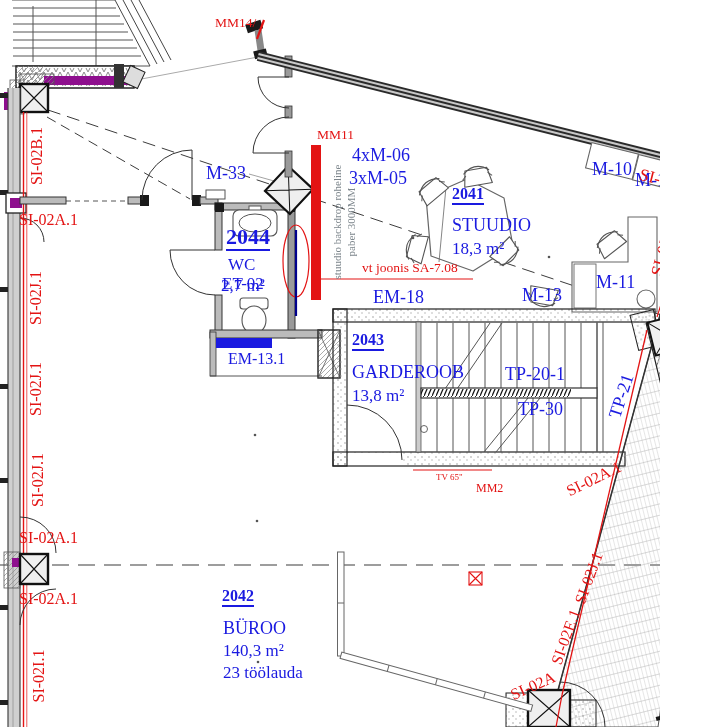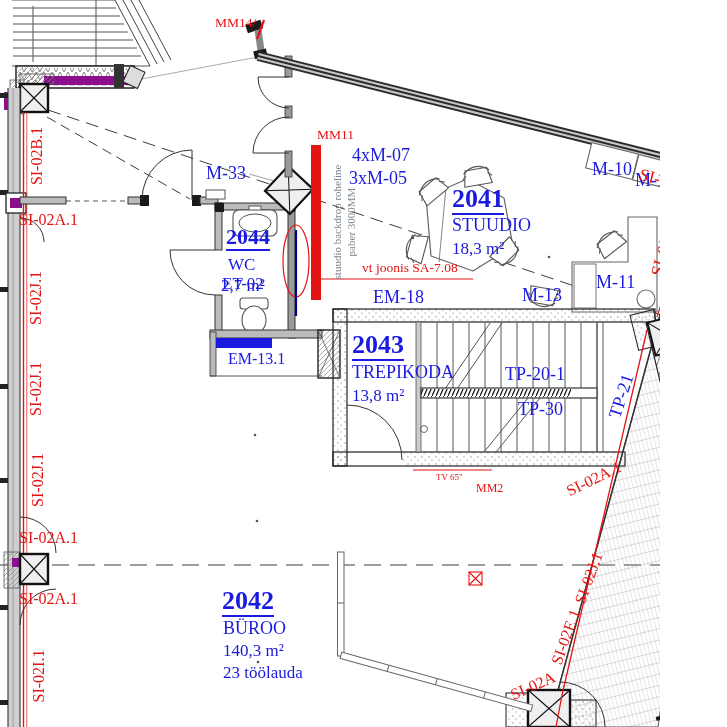--- a/index.html
+++ b/index.html
@@ -3,21 +3,21 @@
 <meta charset="utf-8">
 <style>
   html,body{margin:0;padding:0;background:#fff}
   .canvas{position:relative;width:660px;height:727px;background:#fff;overflow:hidden;
           font-family:Liberation Serif, serif}
   .canvas svg{position:absolute;left:0;top:0}
   .lbl{position:absolute;white-space:nowrap;line-height:1}
   .blue{color:#1a1ae0}
   .red{color:#e31414}
   .grey{color:#7d868c}
-  .num{font-weight:bold;font-size:26px;border-bottom:2px solid #1a1ae0;padding-bottom:1px}
+  .num{font-weight:bold;font-size:16px;border-bottom:2px solid #1a1ae0;padding-bottom:1px}
   .t18{font-size:18px}.t17{font-size:17px}.t16{font-size:16px}
   .t14{font-size:13.5px}.t12{font-size:12px}.t11{font-size:11px}.t9{font-size:9px}
   .rc{transform:translate(-50%,-50%) rotate(var(--a))}
   .ls{letter-spacing:1.5px}
 </style>
 </head>
 <body>
 
 <div class="canvas">
 
@@ -294,21 +294,21 @@
         <circle cx="257" cy="521" r="1.3"></circle>
     <circle cx="258" cy="662" r="1.3"></circle>
         <circle cx="549" cy="257" r="1.3"></circle>
     <circle cx="413" cy="238" r="1.3"></circle>
   </g>
 </svg>
 
 <div class="lbl red t14" style="left:215px;top:16px">MM14/</div>
 <div class="lbl red t14" style="left:317px;top:128px">MM11</div>
 <div class="lbl blue t18" style="left:206px;top:164px">M-33</div>
-<div class="lbl blue t18" style="left:352px;top:146px">4xM-07</div>
+<div class="lbl blue t18" style="left:352px;top:146px">4xM-06</div>
 <div class="lbl blue t18" style="left:349px;top:169px">3xM-05</div>
 
 <div class="lbl blue num" style="left:452px;top:186px">2041</div>
 <div class="lbl blue t18" style="left:452px;top:216px">STUUDIO</div>
 <div class="lbl blue t17" style="left:452px;top:240px">18,3 m²</div>
 
 <div class="lbl blue t18" style="left:592px;top:160px">M-10</div>
 <div class="lbl blue t18" style="left:635px;top:171px">M-10</div>
 <div class="lbl red t17" style="left:642px;top:166px;transform:rotate(14deg);transform-origin:0 0">SI-05A.1</div>
 <div class="lbl red t18 rc" style="left:663px;top:251px;--a:-75deg">SI-05E</div>
@@ -319,21 +319,21 @@
 <div class="lbl blue t18" style="left:596px;top:273px">M-11</div>
 
 <div class="lbl blue num" style="left:226px;top:226px;font-size:22px">2044</div>
 <div class="lbl blue t17" style="left:228px;top:256px">WC</div>
 <div class="lbl blue t17" style="left:221px;top:277px">2,7 m²</div>
 <div class="lbl blue t17" style="left:222px;top:275px">ET-02</div>
 
 <div class="lbl blue t16" style="left:228px;top:351px">EM-13.1</div>
 
 <div class="lbl blue num" style="left:352px;top:332px">2043</div>
-<div class="lbl blue t18" style="left:352px;top:363px">TREPIKODA</div>
+<div class="lbl blue t18" style="left:352px;top:363px">GARDEROOB</div>
 <div class="lbl blue t17" style="left:352px;top:387px">13,8 m²</div>
 <div class="lbl blue t18" style="left:505px;top:365px">TP-20-1</div>
 <div class="lbl blue t18" style="left:518px;top:400px">TP-30</div>
 <div class="lbl blue t18 rc" style="left:621px;top:396px;--a:-72deg">TP-21</div>
 
 <div class="lbl red t9" style="left:436px;top:473px">TV 65"</div>
 <div class="lbl red t12" style="left:476px;top:482px">MM2</div>
 
 <div class="lbl blue num" style="left:222px;top:588px">2042</div>
 <div class="lbl blue t18" style="left:223px;top:619px">BÜROO</div>

